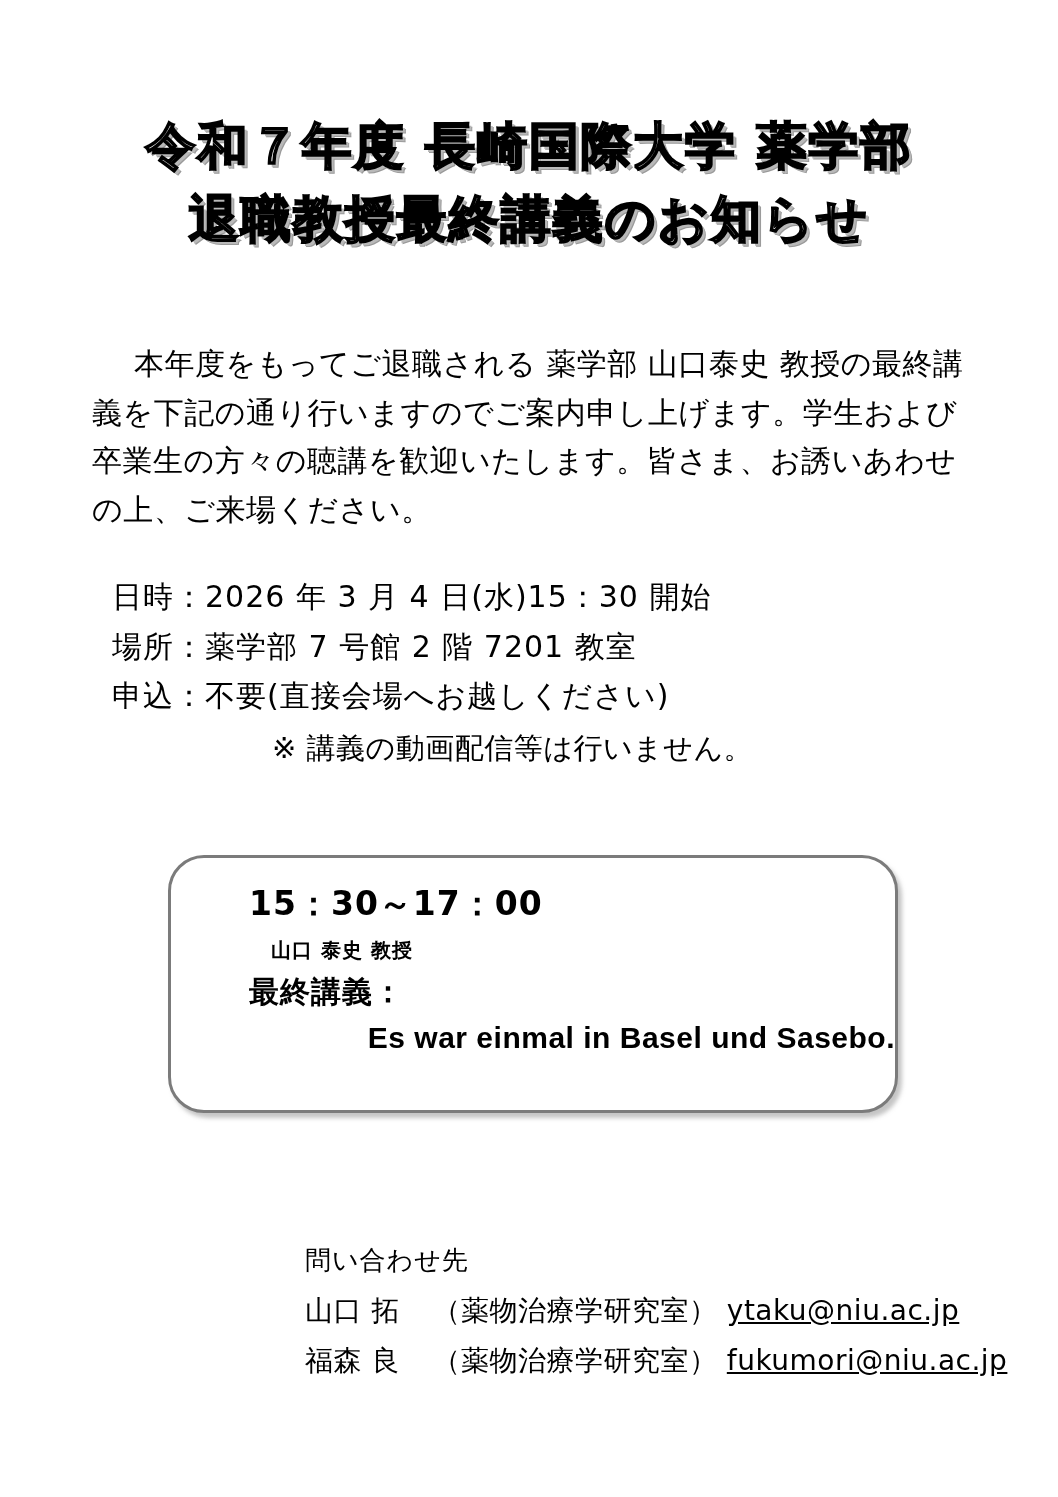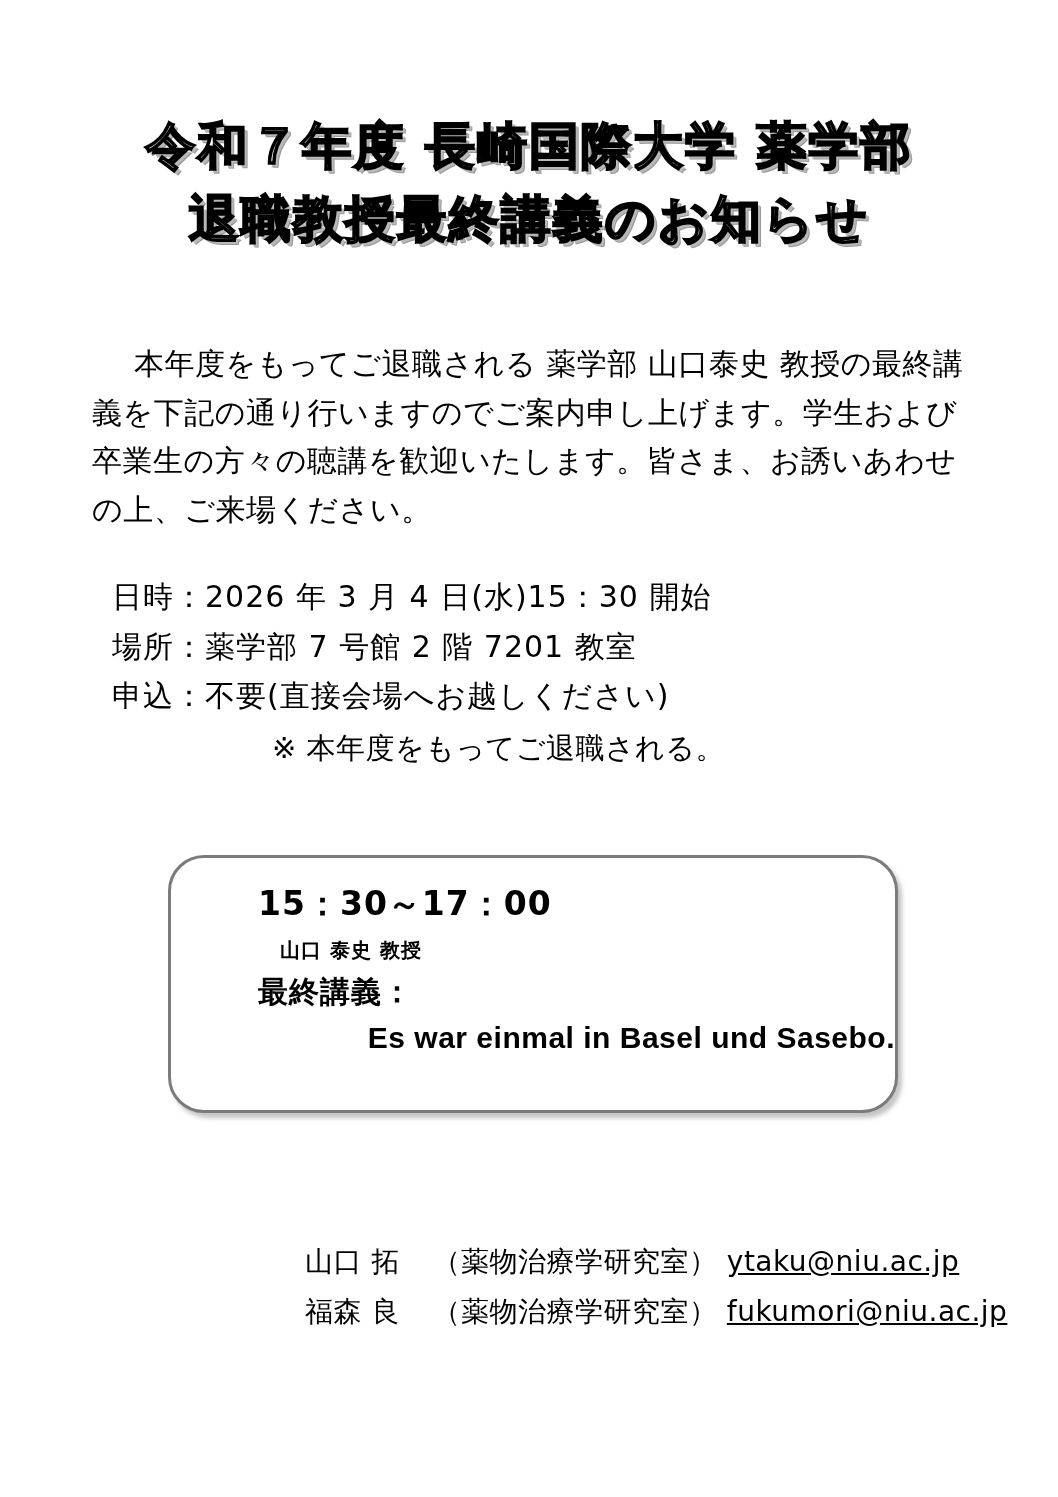--- a/index.html
+++ b/index.html
@@ -86,21 +86,20 @@
     position: absolute;
     top: 855px;
     left: 168px;
     width: 730px;
     height: 258px;
     border: 3px solid #7b7b7b;
     border-radius: 36px;
     box-sizing: border-box;
     background: #ffffff;
     box-shadow: 4px 5px 4px rgba(150,150,150,0.55);
-    padding-left: 9px;
   }
   .program-inner {
     padding: 24px 0 0 78px;
   }
   .program-time {
     font-size: 33px;
     font-weight: bold;
     font-family: "DejaVu Sans", sans-serif;
     letter-spacing: 1px;
     margin-bottom: 10px;
@@ -168,33 +167,34 @@
     <div class="title-line">令和７年度 長崎国際大学 薬学部</div>
     <div class="title-line">退職教授最終講義のお知らせ</div>
   </div>
 
   <div class="intro">本年度をもってご退職される 薬学部 山口泰史 教授の最終講義を下記の通り行いますのでご案内申し上げます。学生および卒業生の方々の聴講を歓迎いたします。皆さま、お誘いあわせの上、ご来場ください。</div>
 
   <div class="details">
     <div class="detail-line">日時：2026 年 3 月 4 日(水)15：30 開始</div>
     <div class="detail-line">場所：薬学部 7 号館 2 階 7201 教室</div>
     <div class="detail-line">申込：不要(直接会場へお越しください)</div>
-    <div class="note">※ 本年度をもってご退職される。</div>
+    <div class="note">※ 講義の動画配信等は行いません。</div>
   </div>
 
   <div class="program-box">
     <div class="program-inner">
       <div class="program-time">15：30～17：00</div>
       <div class="program-speaker">山口 泰史 教授</div>
       <div class="program-label">最終講義：</div>
       <div class="program-subject">Es war einmal in Basel und Sasebo.</div>
     </div>
   </div>
 
   <div class="contact">
+    <div class="contact-heading">問い合わせ先</div>
 
     <div class="contact-row">
       <span class="contact-name">山口 拓</span>
       <span class="contact-lab">（薬物治療学研究室）</span>
       <span class="contact-mail">ytaku@niu.ac.jp</span>
     </div>
 
     <div class="contact-row">
       <span class="contact-name">福森 良</span>
       <span class="contact-lab">（薬物治療学研究室）</span>

